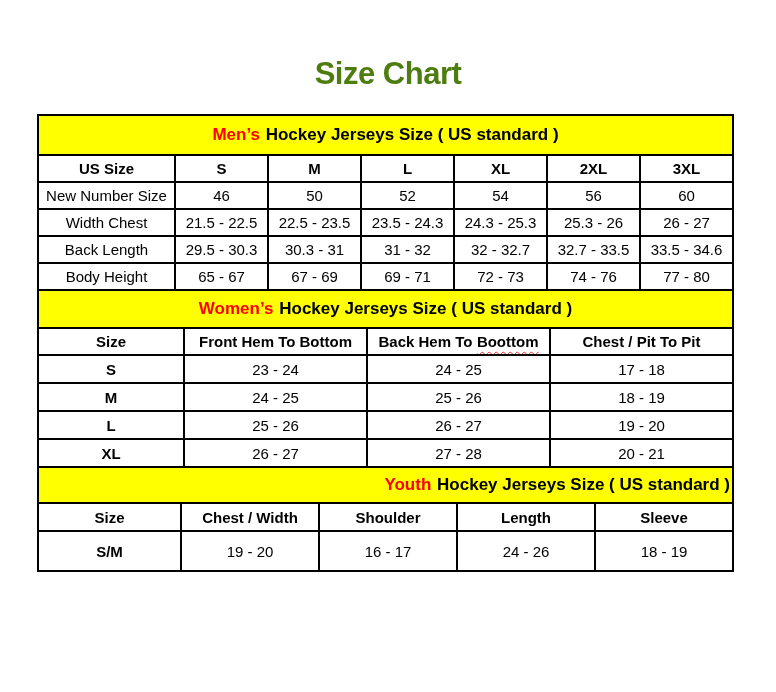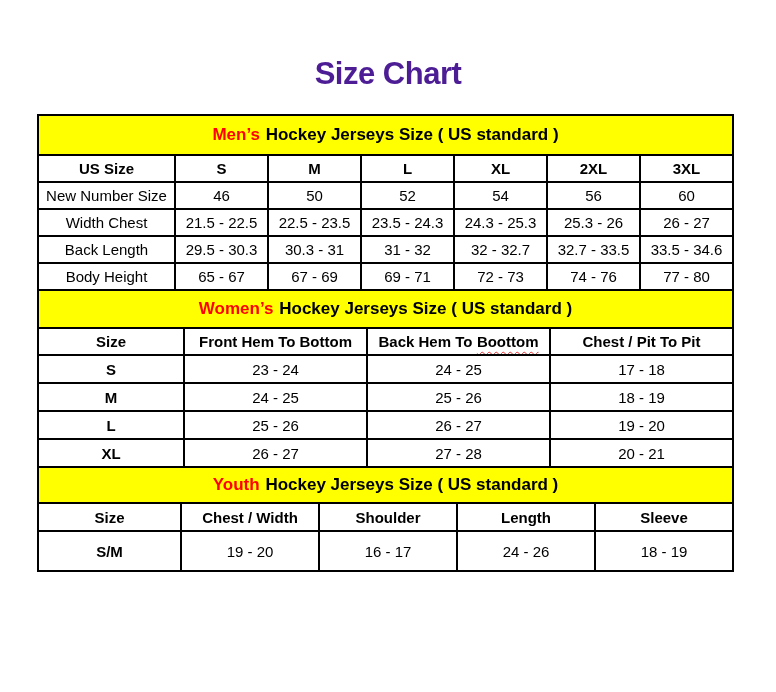--- a/index.html
+++ b/index.html
@@ -9,21 +9,21 @@
     font-family: "Liberation Sans", sans-serif;
     color: #000000;
     overflow: hidden;
   }
   .page { padding-top: 56px; }
   .page-title {
     text-align: center;
     font-size: 31px;
     font-weight: bold;
     letter-spacing: -0.5px;
-    color: #4c1d95;
+    color: #4d7c0f;
     margin-bottom: 22px;
   }
   .tables { margin-left: 37px; width: 697px; }
   table {
     border-collapse: collapse;
     table-layout: fixed;
     width: 100%;
   }
   table + table { margin-top: -2px; } 
   td, th {
@@ -59,21 +59,21 @@
     margin-left: 0.3em;
     text-decoration: underline;
     text-decoration-style: wavy;
     text-decoration-color: #E03030;
     text-decoration-thickness: 1px;
     text-underline-offset: 4px;
     text-decoration-skip-ink: none;
   }
 
   
-  .t-youth tr.band td { height: 36px; }
+  .t-youth tr.band td { height: 36px; text-align: right; }
   .t-youth tr.head th { height: 28px; }
   .t-youth tr.data td { height: 40px; }
   .t-youth td.lbl { font-weight: bold; }
 </style>
 </head>
 <body>
 
 <div class="page">
 
   <div class="page-title">Size Chart</div>

